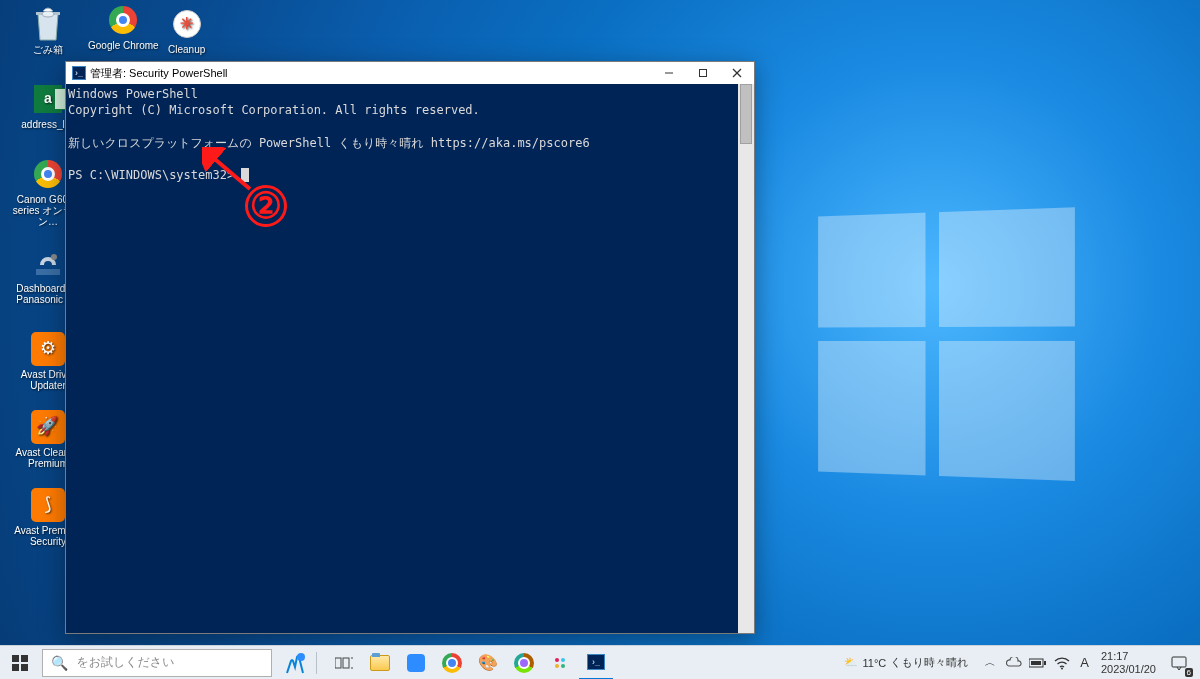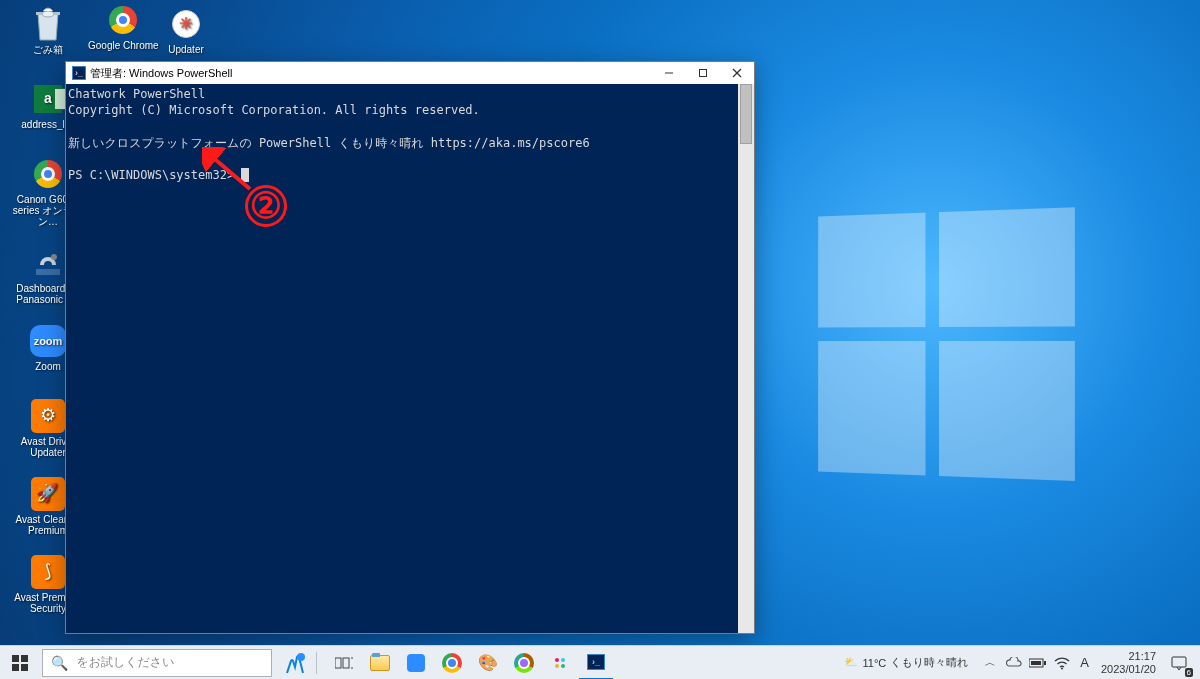--- a/index.html
+++ b/index.html
@@ -89,21 +89,21 @@
     cursor:pointer; font-size:16px;
   }
   .task-icon.active { border-bottom: 2px solid #0078d4; }
   .task-sep { width: 1px; height: 22px; background:#b8c0c8; margin: 0 4px;}
   .systray {
     margin-left: auto; display:flex; align-items:center; height:100%;
     color:#333; font-size:11px; padding-right: 4px;
   }
   .weather { display:flex; align-items:center; gap:4px; padding:0 10px; cursor:pointer; height:100%;}
   .tray-icon { width:24px; height:34px; display:flex;align-items:center;justify-content:center;cursor:pointer;}
-  .clock { text-align:right; line-height:1.1; padding:0 6px; cursor:pointer;}
+  .clock { text-align:left; line-height:1.1; padding:0 6px; cursor:pointer;}
   .notif { width:34px;height:34px;display:flex;align-items:center;justify-content:center;cursor:pointer; position:relative;}
   .ime { padding:0 6px; font-size:13px; cursor:pointer;}
 
   
   .chrome-ico { width:28px;height:28px;border-radius:50%; background: conic-gradient(#ea4335 0 120deg,#fbbc05 120deg 240deg,#34a853 240deg 360deg); position:relative;}
   .chrome-ico::after{content:"";position:absolute;inset:7px;border-radius:50%;background:#4285f4;border:3px solid #fff;}
   .chrome-ico.small{width:20px;height:20px;} .chrome-ico.small::after{inset:4px;border-width:2px;}
   .trash-ico { width:32px; height:36px; position:relative;}
   .excel-ico { width:28px;height:28px;background:#0f7b3e; position:relative; display:flex;align-items:center;justify-content:center;color:#fff;font-weight:bold;font-size:14px;}
   .excel-ico::after{content:"";position:absolute;right:-4px;top:3px;bottom:3px;width:10px;background:#d3f0dc;border:1px solid #0f7b3e;}
@@ -147,26 +147,20 @@
   <div class="desktop-icon" style="margin-top:10px;">
     <div class="icon-img">
       <svg width="32" height="32" viewBox="0 0 32 32">
           <rect x="4" y="22" width="24" height="6" fill="#3a6ea5"></rect>
           <path d="M8 18 a8 8 0 1 1 16 0 h-4 a4 4 0 1 0 -8 0z" fill="#c8d4e0"></path>
           <circle cx="22" cy="10" r="3" fill="#888"></circle>
         </svg>
     </div>
     <span>Dashboard for Panasonic PC</span>
   </div>
-  <div class="desktop-icon" style="margin-top:10px;">
-    <div class="icon-img">
-        <div class="zoom-ico">zoom</div>
-      </div>
-    <span>Zoom</span>
-  </div>
   <div class="desktop-icon" style="margin-top:18px;">
     <div class="icon-img">
         <div class="avast-ico">⚙</div>
       </div>
     <span>Avast Driver Updater</span>
   </div>
   <div class="desktop-icon" style="margin-top:10px;">
     <div class="icon-img">
         <div class="avast-ico">🚀</div>
       </div>
@@ -187,57 +181,57 @@
       </div>
     <span>Google Chrome</span>
   </div>
 </div>
 
 <div class="row3">
   <div class="desktop-icon">
     <div class="icon-img">
         <div class="chatwork-ico">✳</div>
       </div>
-    <span>Updater</span>
+    <span>Cleanup</span>
   </div>
 </div>
 
 <div class="winlogo">
   <div class="winlogo-grid">
       <div></div>
       <div></div>
       <div></div>
       <div></div>
     </div>
 </div>
 
 <div class="ps-window">
   <div class="ps-titlebar">
     <div class="ps-icon">›_</div>
-    <span>管理者: Windows PowerShell</span>
+    <span>管理者: Security PowerShell</span>
     <div class="spacer"></div>
     <div class="win-btn">
       <svg width="10" height="10" viewBox="0 0 10 10">
           <line x1="1" y1="5" x2="9" y2="5" stroke="#333" stroke-width="1"></line>
         </svg>
     </div>
     <div class="win-btn">
       <svg width="10" height="10" viewBox="0 0 10 10">
           <rect x="1.5" y="1.5" width="7" height="7" fill="none" stroke="#333" stroke-width="1"></rect>
         </svg>
     </div>
     <div class="win-btn close">
       <svg width="10" height="10" viewBox="0 0 10 10">
           <line x1="1" y1="1" x2="9" y2="9" stroke="#333" stroke-width="1.2"></line>
           <line x1="9" y1="1" x2="1" y2="9" stroke="#333" stroke-width="1.2"></line>
         </svg>
     </div>
   </div>
   <div class="ps-body-wrap">
-    <div class="ps-body"><span>Chatwork PowerShell</span>
+    <div class="ps-body"><span>Windows PowerShell</span>
 <span>Copyright (C) Microsoft Corporation. All rights reserved.</span>
 
 <span>新しいクロスプラットフォームの PowerShell くもり時々晴れ https://aka.ms/pscore6</span>
 
 <span class="ps-prompt">PS C:\WINDOWS\system32&gt;</span> <span style="background:#d9d9d9;">&nbsp;</span></div>
     <div class="ps-scroll">
         <div class="thumb"></div>
       </div>
   </div>
 </div>

